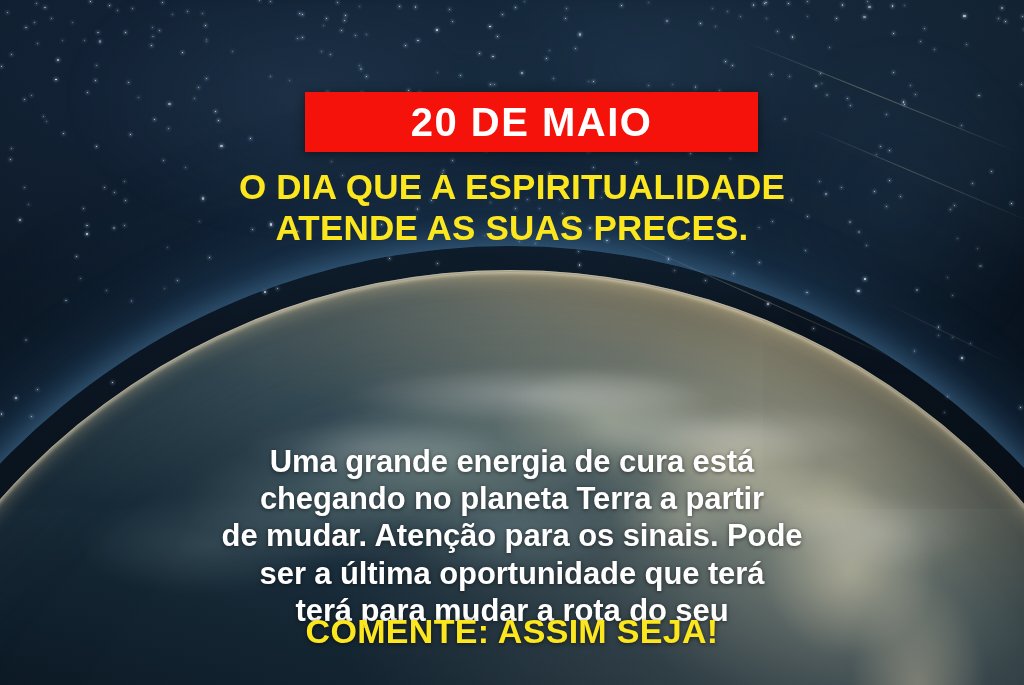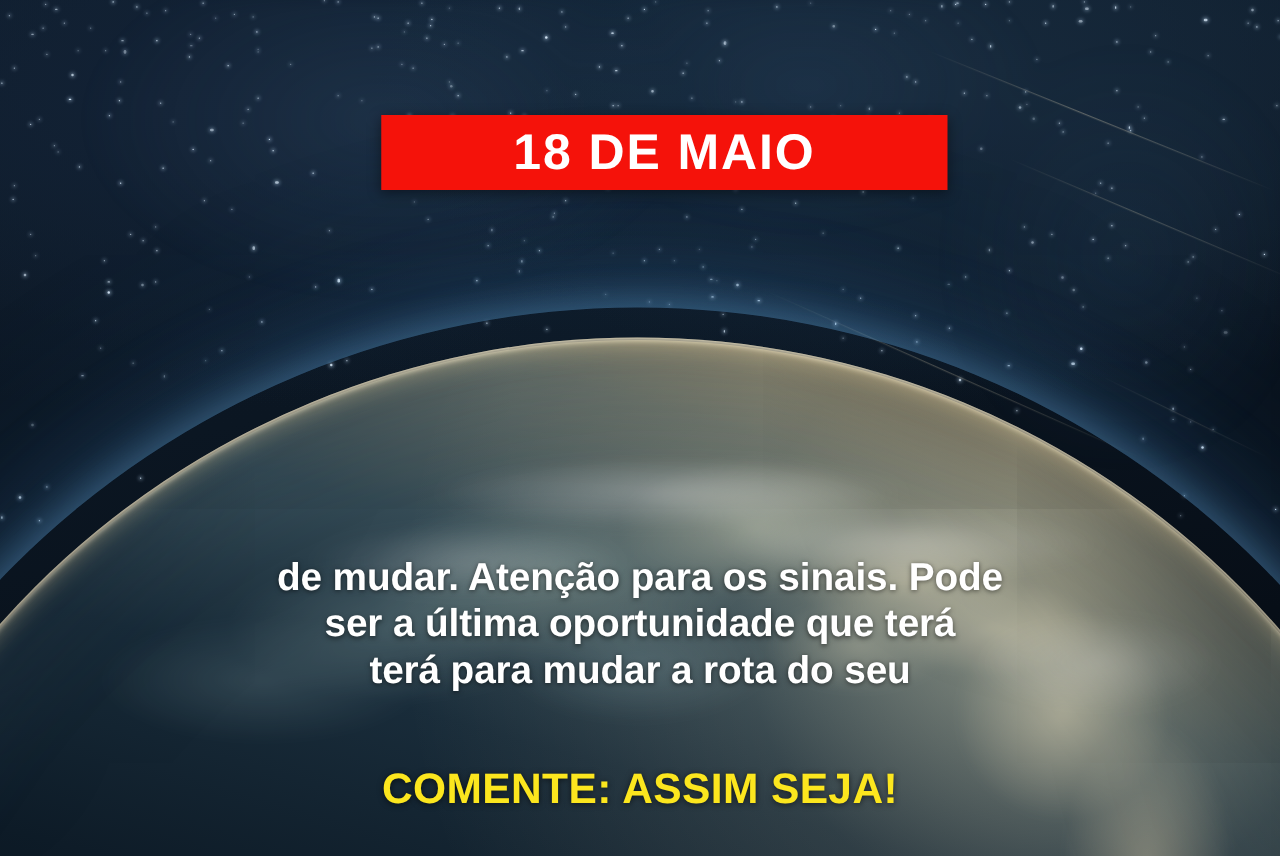--- a/index.html
+++ b/index.html
@@ -533,25 +533,31 @@
     <div class="earth">
       <div class="earth-land"></div>
       <div class="earth-clouds"></div>
       <div class="earth-rim"></div>
     </div>
   </div>
 
   <div class="content">
 
     <div class="date-banner">
-      <span class="date-text">18 DE MAIO</span>
+      <span class="date-text">20 DE MAIO</span>
     </div>
 
+    <div class="headline">
+      <span class="hl-line">O DIA QUE A ESPIRITUALIDADE</span>
+      <span class="hl-line">ATENDE AS SUAS PRECES.</span>
+    </div>
 
     <div class="body-copy">
+      <span class="bc-line">Uma grande energia de cura está</span>
+      <span class="bc-line">chegando no planeta Terra a partir</span>
       <span class="bc-line">de mudar. Atenção para os sinais. Pode</span>
       <span class="bc-line">ser a última oportunidade que terá</span>
       <span class="bc-line">terá para mudar a rota do seu</span>
     </div>
 
     <div class="cta">COMENTE: ASSIM SEJA!</div>
 
   </div>
 </div>
 

